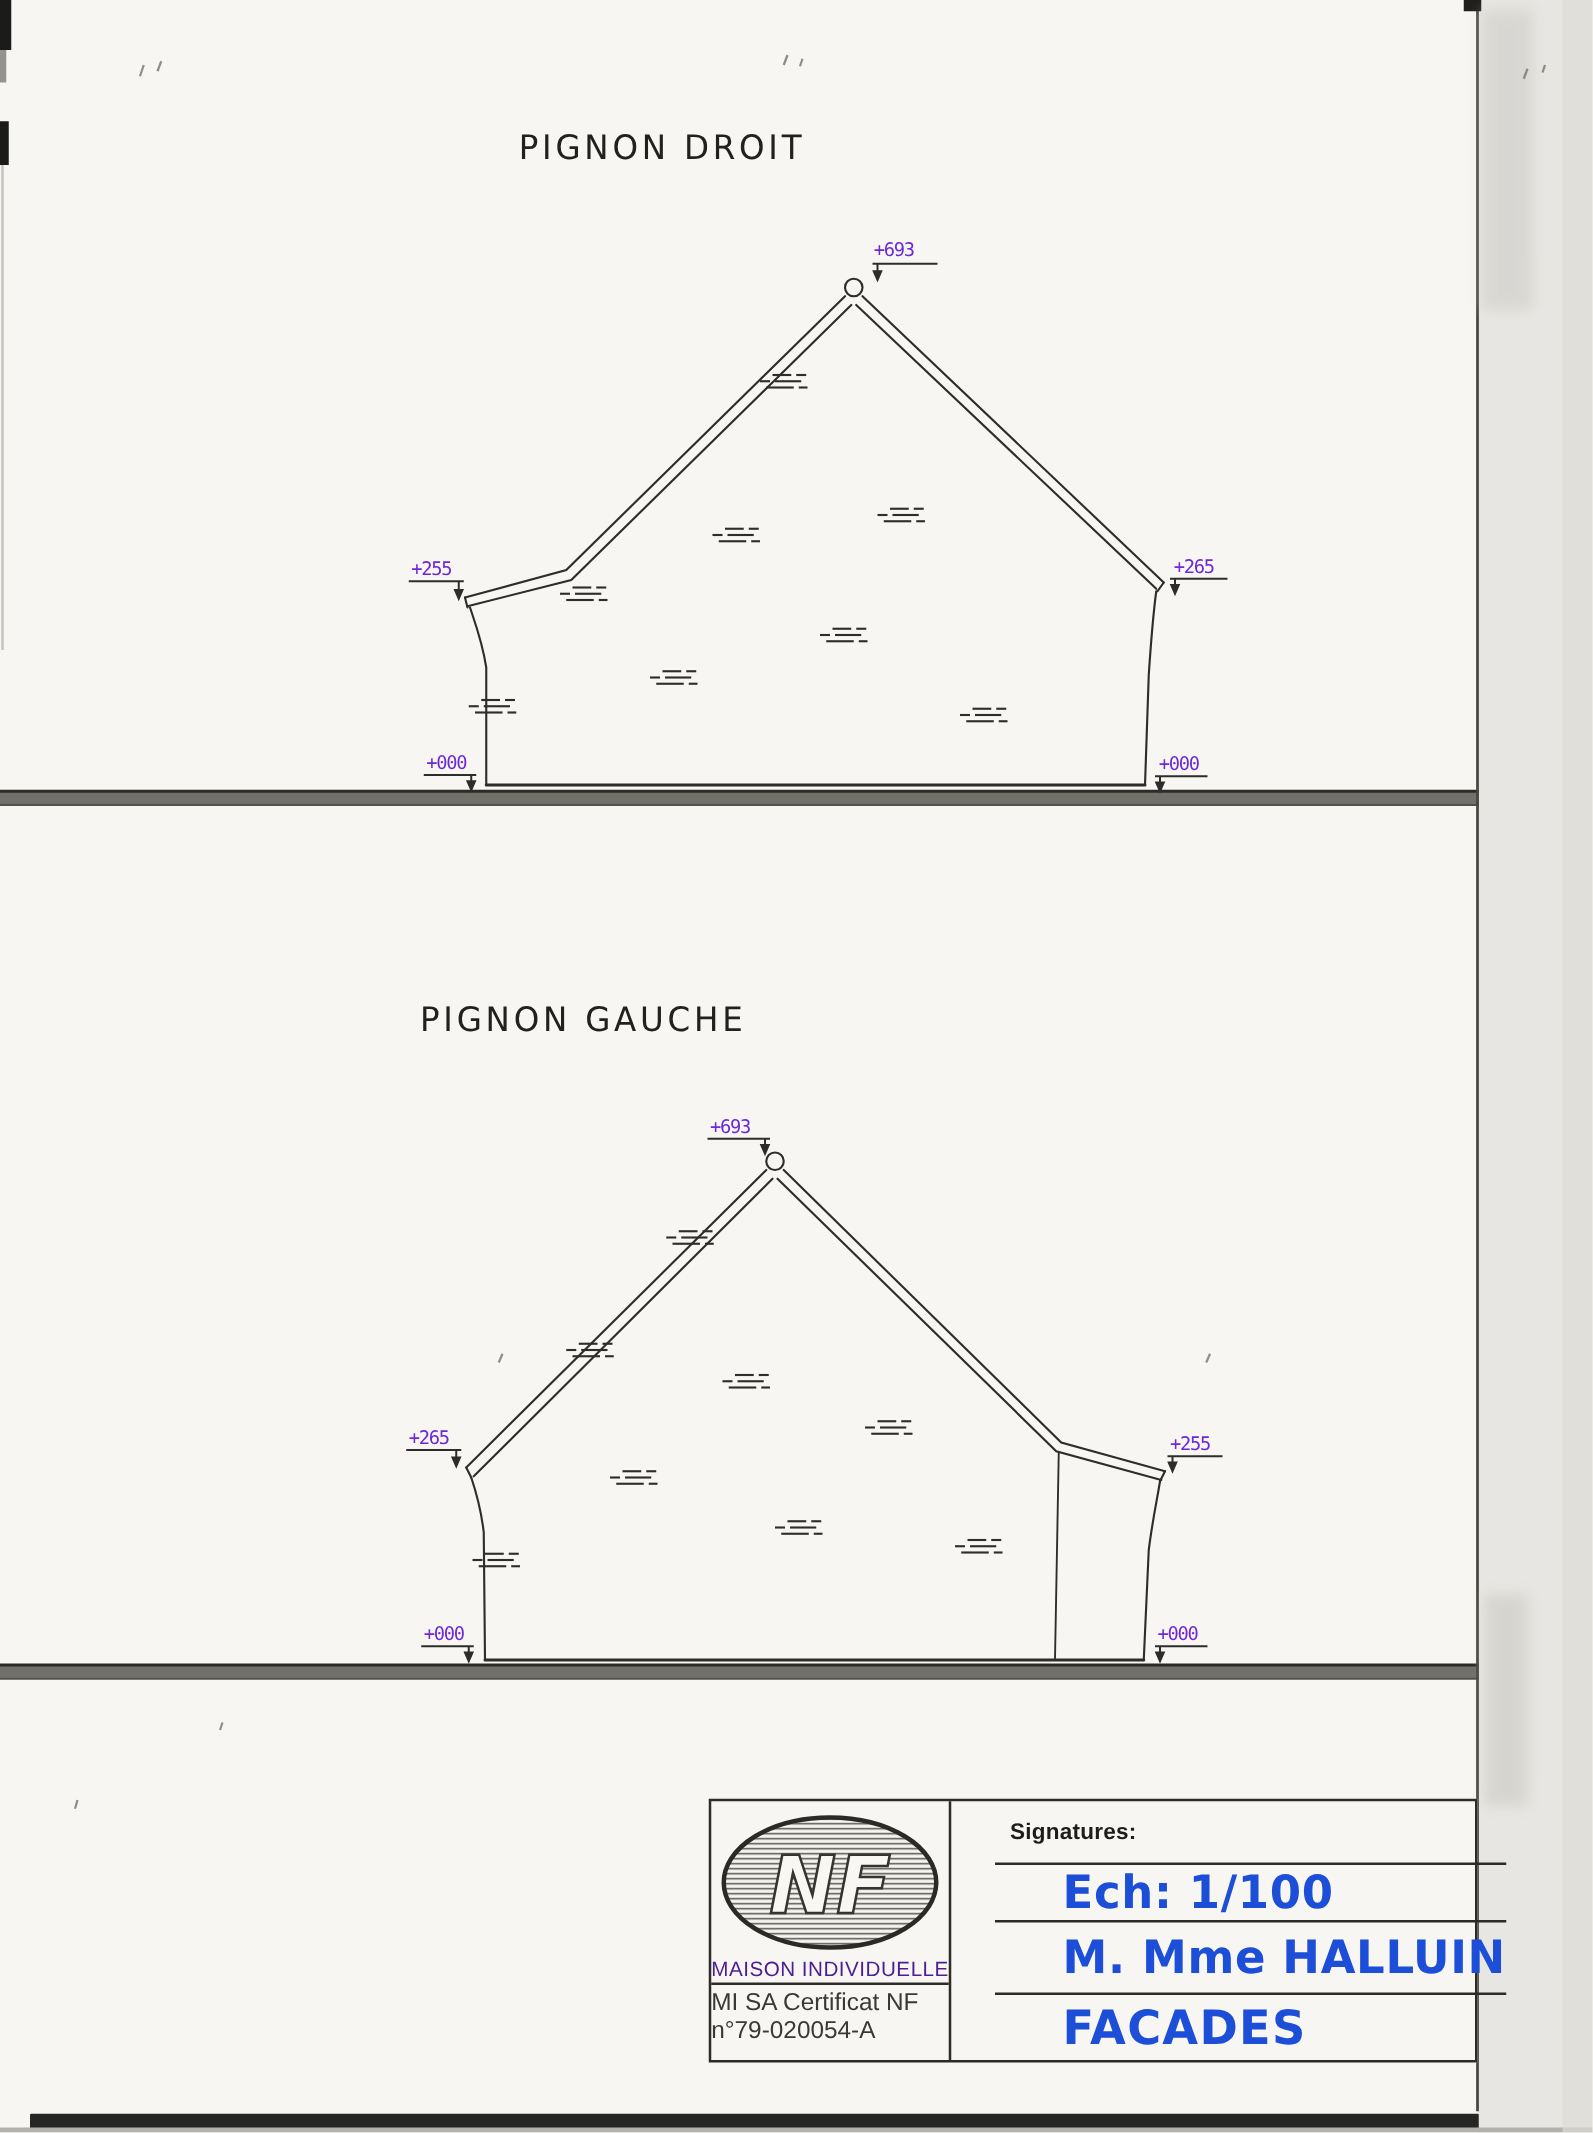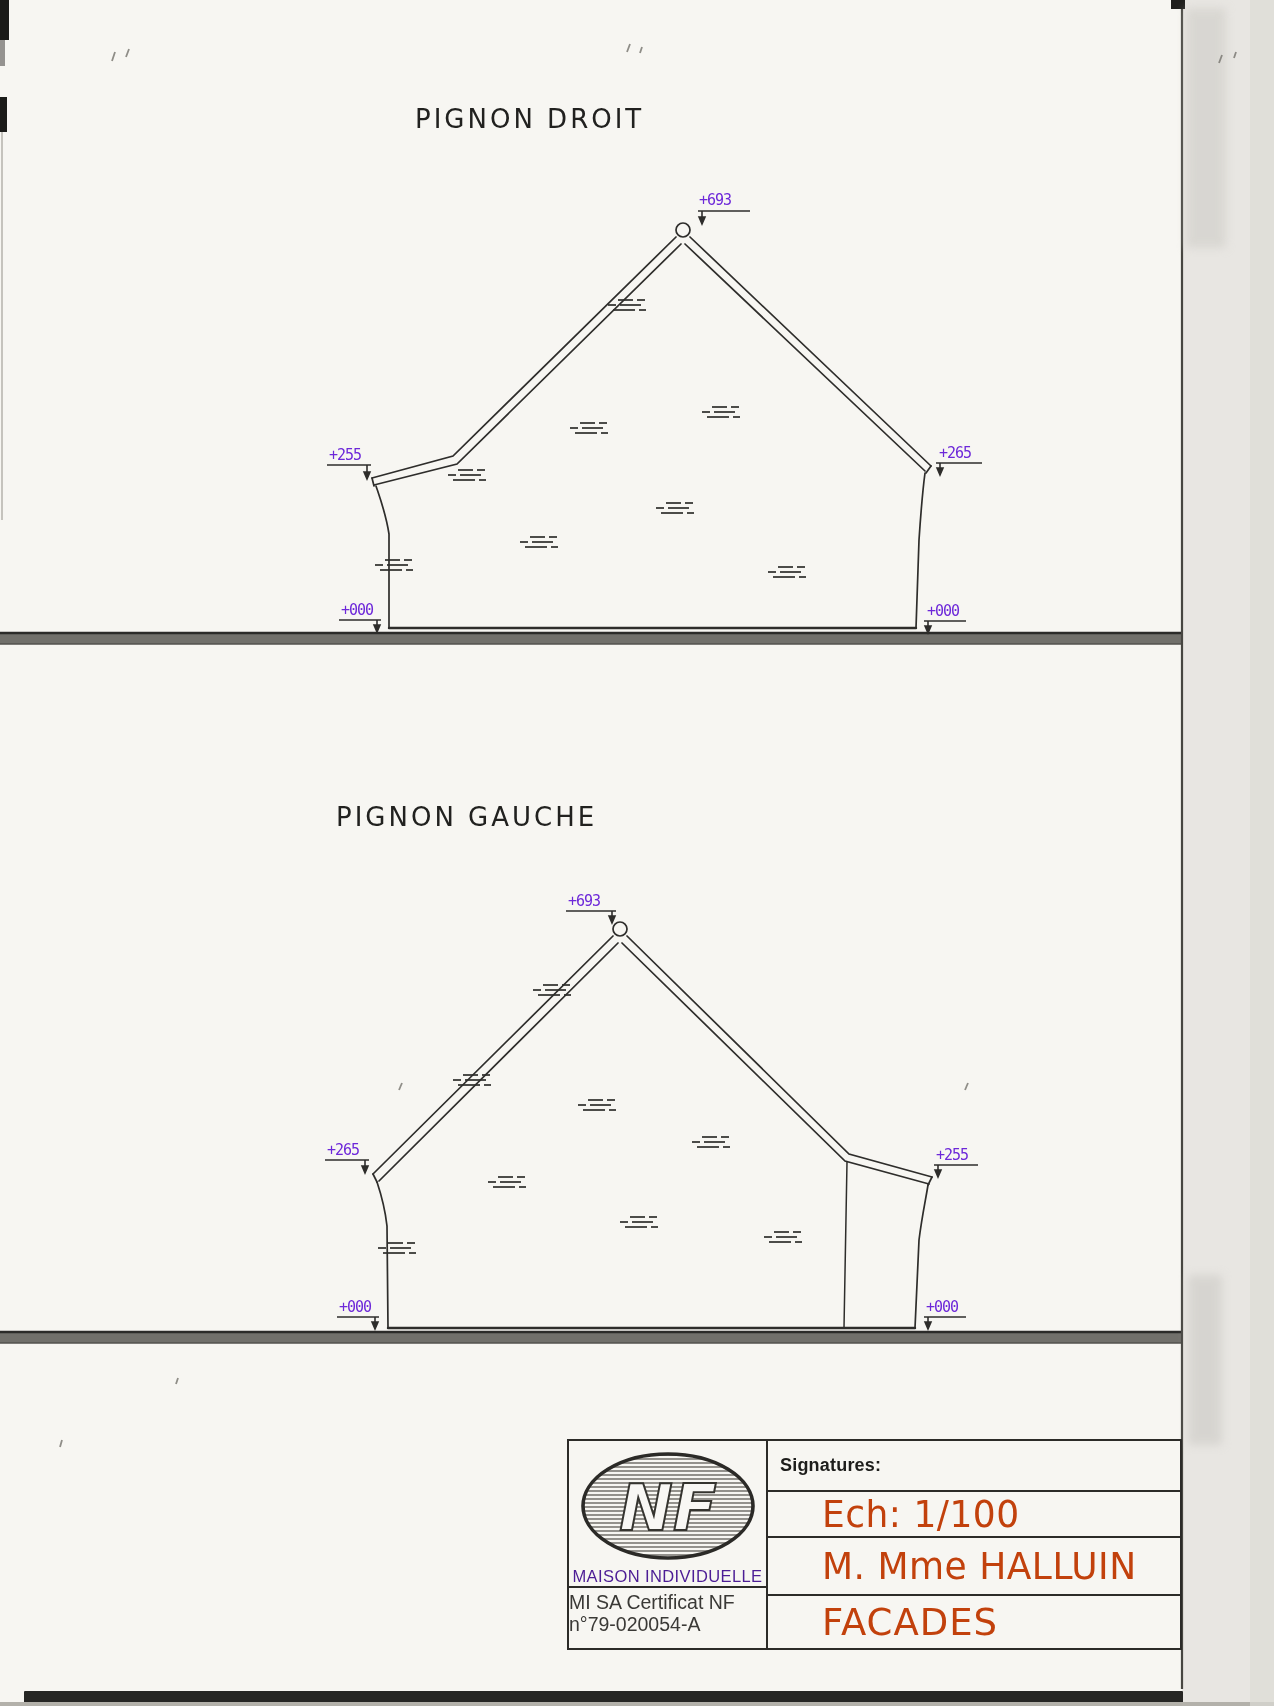--- a/index.html
+++ b/index.html
@@ -22,21 +22,21 @@
     position:absolute;
     font-family:"DejaVu Sans Mono", monospace;
     font-size:15px;letter-spacing:-1px;color:#6d28d9;font-weight:500;
     white-space:nowrap;line-height:1;
   }
 
   
   .tblock{
     position:absolute;left:567px;top:1439px;width:615px;height:211px;
     border:2px solid #2c2b28;box-sizing:border-box;display:flex;
-    background:#f7f6f2;color:#1d1d1b;
+    background:#f7f6f2;color:#1d1d1b;gap:35px;
   }
   .tb-left{width:199px;border-right:2px solid #2c2b28;box-sizing:border-box;
     display:flex;flex-direction:column;align-items:center;}
   .nf-logo{margin-top:8px;}
   .nf-caption{
     font-family:"Liberation Sans", sans-serif;
     font-size:16.5px;letter-spacing:.4px;color:#4c1d95;margin-top:2px;white-space:nowrap;
   }
   .tb-cert{
     border-top:2px solid #2c2b28;align-self:stretch;flex:1;
@@ -47,21 +47,21 @@
   .tb-row{box-sizing:border-box;border-bottom:2px solid #2c2b28;display:flex;align-items:center;}
   .tb-row:last-child{border-bottom:none;flex:1;}
   .row-sig{height:51px;}
   .row-ech{height:46px;}
   .row-client{height:58px;text-align:right;}
   .sig-text{
     font-family:"Liberation Sans", sans-serif;font-weight:700;
     font-size:18px;color:#1d1d1b;padding-left:12px;letter-spacing:.2px;
   }
   .cad-big{
-    font-family:"DejaVu Sans", sans-serif;font-weight:400;color:#c2410c;
+    font-family:"DejaVu Sans", sans-serif;font-weight:700;color:#1d4ed8;
     font-size:36px;padding-left:54px;white-space:nowrap;letter-spacing:.5px;
     transform:scaleY(1.02);transform-origin:left center;
   }
   .row-fac .cad-big{font-size:37px;letter-spacing:1px;}
 </style>
 </head>
 <body>
 
 <div class="page">
 

